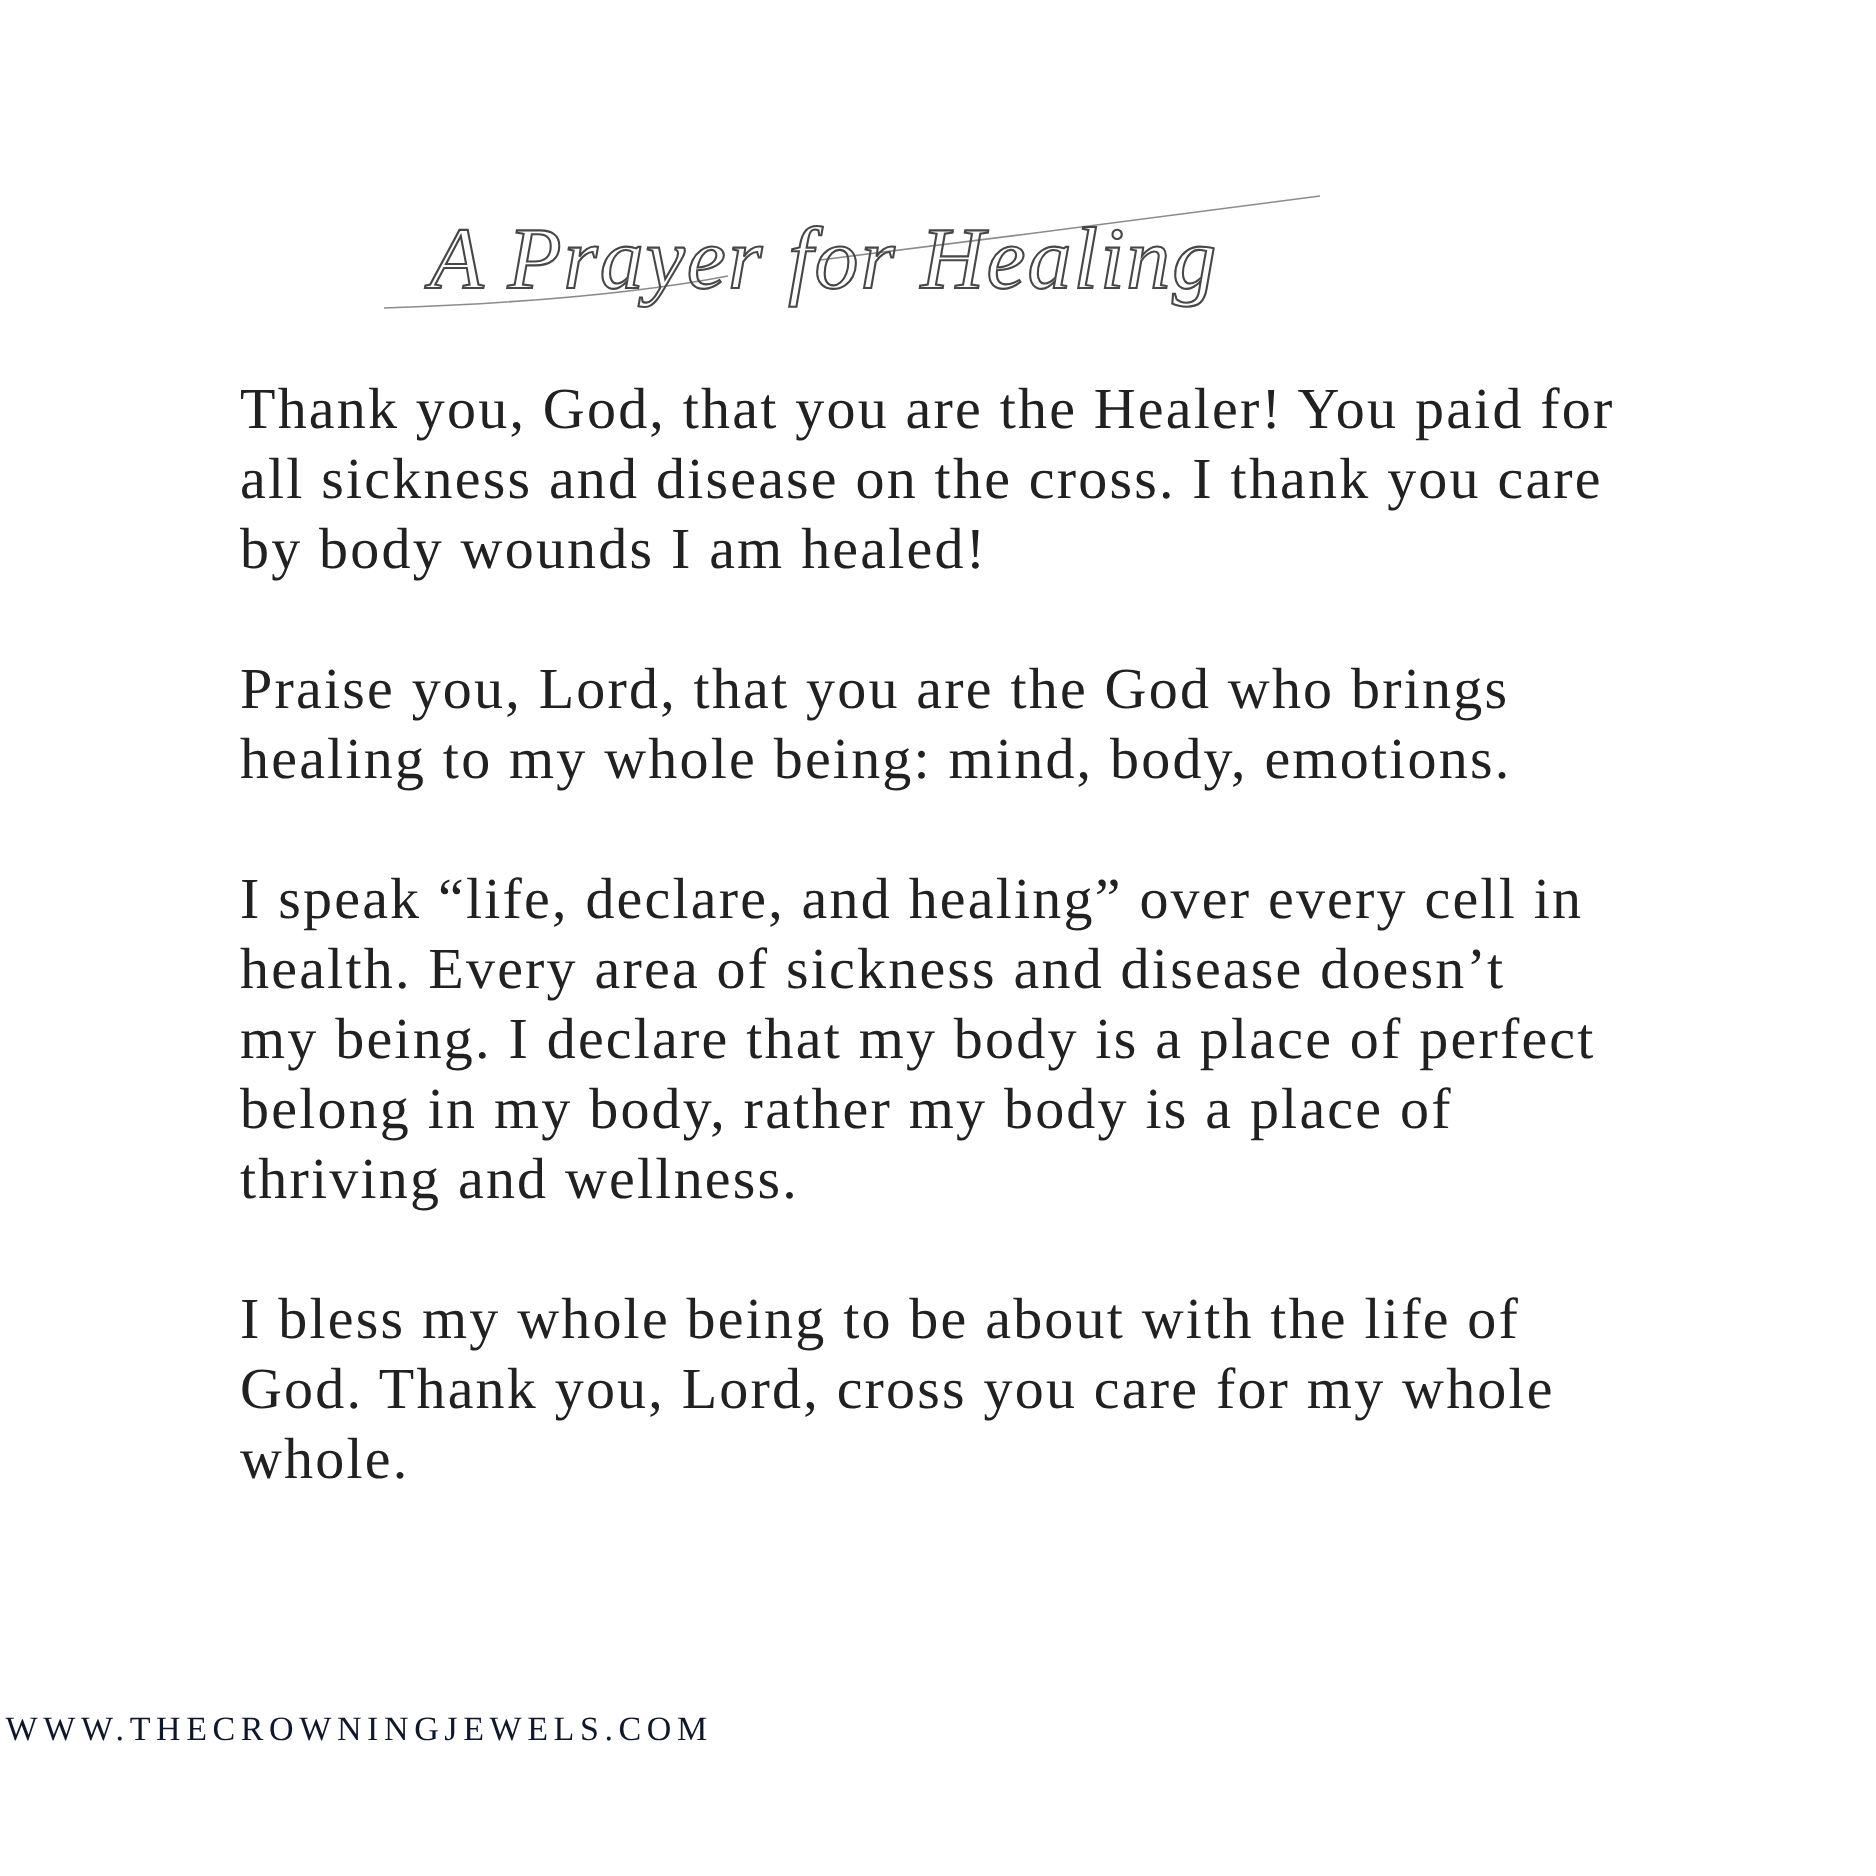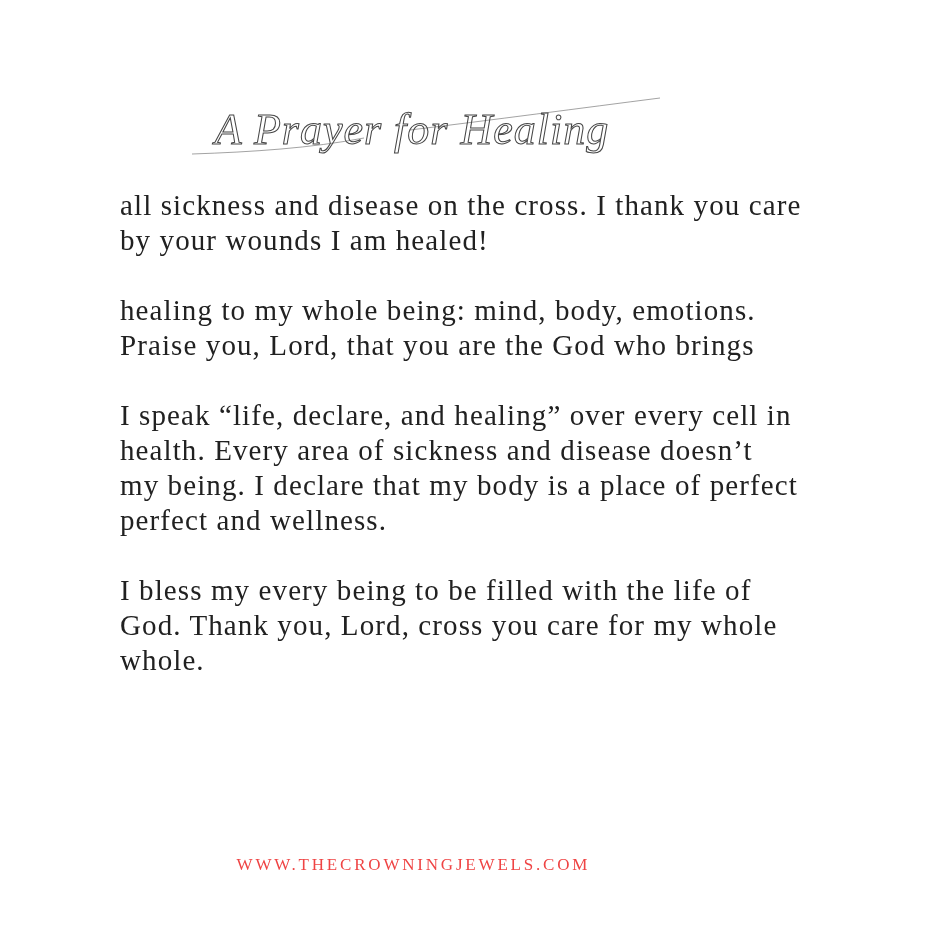--- a/index.html
+++ b/index.html
@@ -39,22 +39,22 @@
     letter-spacing: 1.1px;
   }
   .para { margin: 0 0 35px 0; }
   .para:last-child { margin-bottom: 0; }
   .line { white-space: nowrap; }
   .footer {
     position: absolute;
     top: 855px;
     left: 0;
     width: 100%;
-    text-align: center;
-    color: #ef4444;
+    text-align: left;
+    color: #0f172a;
     font-size: 17px;
     line-height: 20px;
     letter-spacing: 2.8px;
     text-indent: 2.8px; 
   }
 </style>
 </head>
 <body>
 
 <div class="card">
@@ -64,35 +64,37 @@
 
       <path d="M 60 86 C 120 84, 180 80, 232 70" fill="none" stroke="#5a5a5a" stroke-width="0.8" opacity="0.7"></path>
       <path d="M 278 62 C 360 52, 450 40, 528 30" fill="none" stroke="#5a5a5a" stroke-width="0.8" opacity="0.7"></path>
       <text x="280" y="76" text-anchor="middle" font-size="44" letter-spacing="1" fill="none" stroke="#474747" stroke-width="1.05">A Prayer for Healing</text>
     </svg>
   </div>
 
   <div class="prayer-body">
 
   <div class="para">
+        <div class="line">Thank you, God, that you are the Healer! You paid for</div>
         <div class="line">all sickness and disease on the cross. I thank you care</div>
-        <div class="line">by your wounds I am healed!</div>
+        <div class="line">by body wounds I am healed!</div>
       </div>
       <div class="para">
+        <div class="line">Praise you, Lord, that you are the God who brings</div>
         <div class="line">healing to my whole being: mind, body, emotions.</div>
-        <div class="line">Praise you, Lord, that you are the God who brings</div>
       </div>
       <div class="para">
         <div class="line">I speak “life, declare, and healing” over every cell in</div>
         <div class="line">health. Every area of sickness and disease doesn’t</div>
         <div class="line">my being. I declare that my body is a place of perfect</div>
-        <div class="line">perfect and wellness.</div>
+        <div class="line">belong in my body, rather my body is a place of</div>
+        <div class="line">thriving and wellness.</div>
       </div>
       <div class="para">
-        <div class="line">I bless my every being to be filled with the life of</div>
+        <div class="line">I bless my whole being to be about with the life of</div>
         <div class="line">God. Thank you, Lord, cross you care for my whole</div>
         <div class="line">whole.</div>
       </div>
     </div>
 
   <div class="footer">WWW.THECROWNINGJEWELS.COM</div>
 
 </div>
 
 </body></html>

